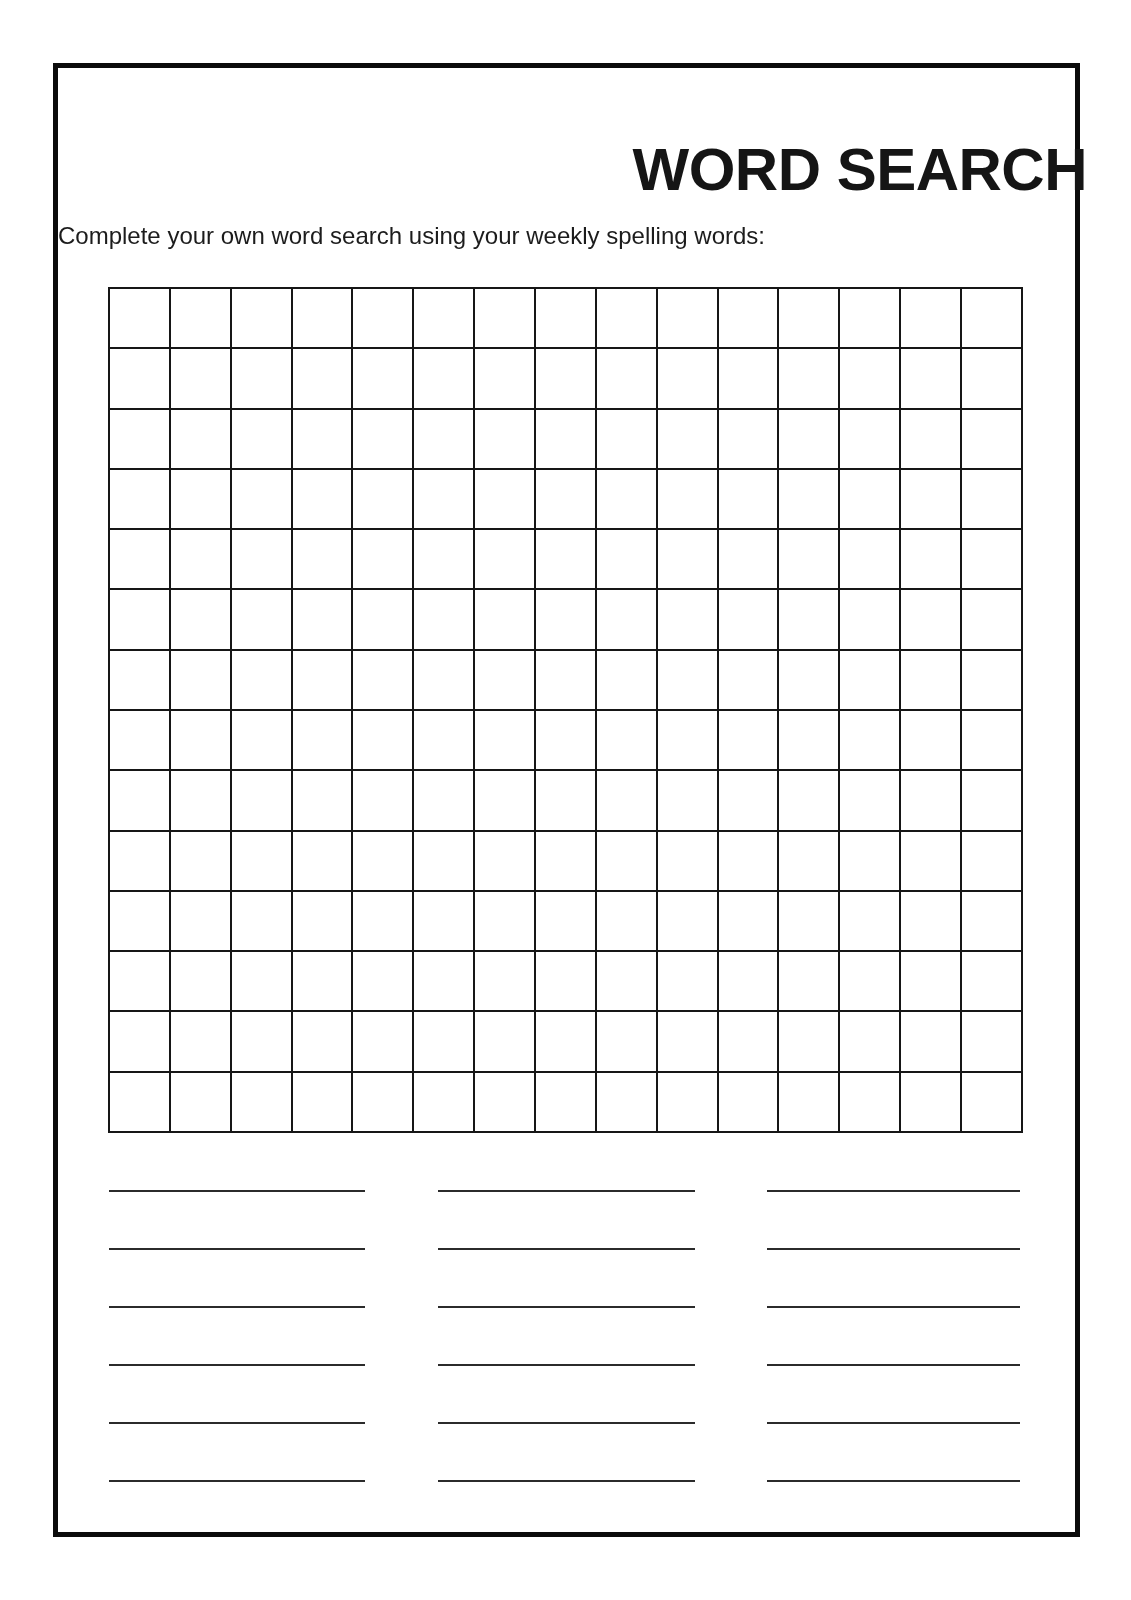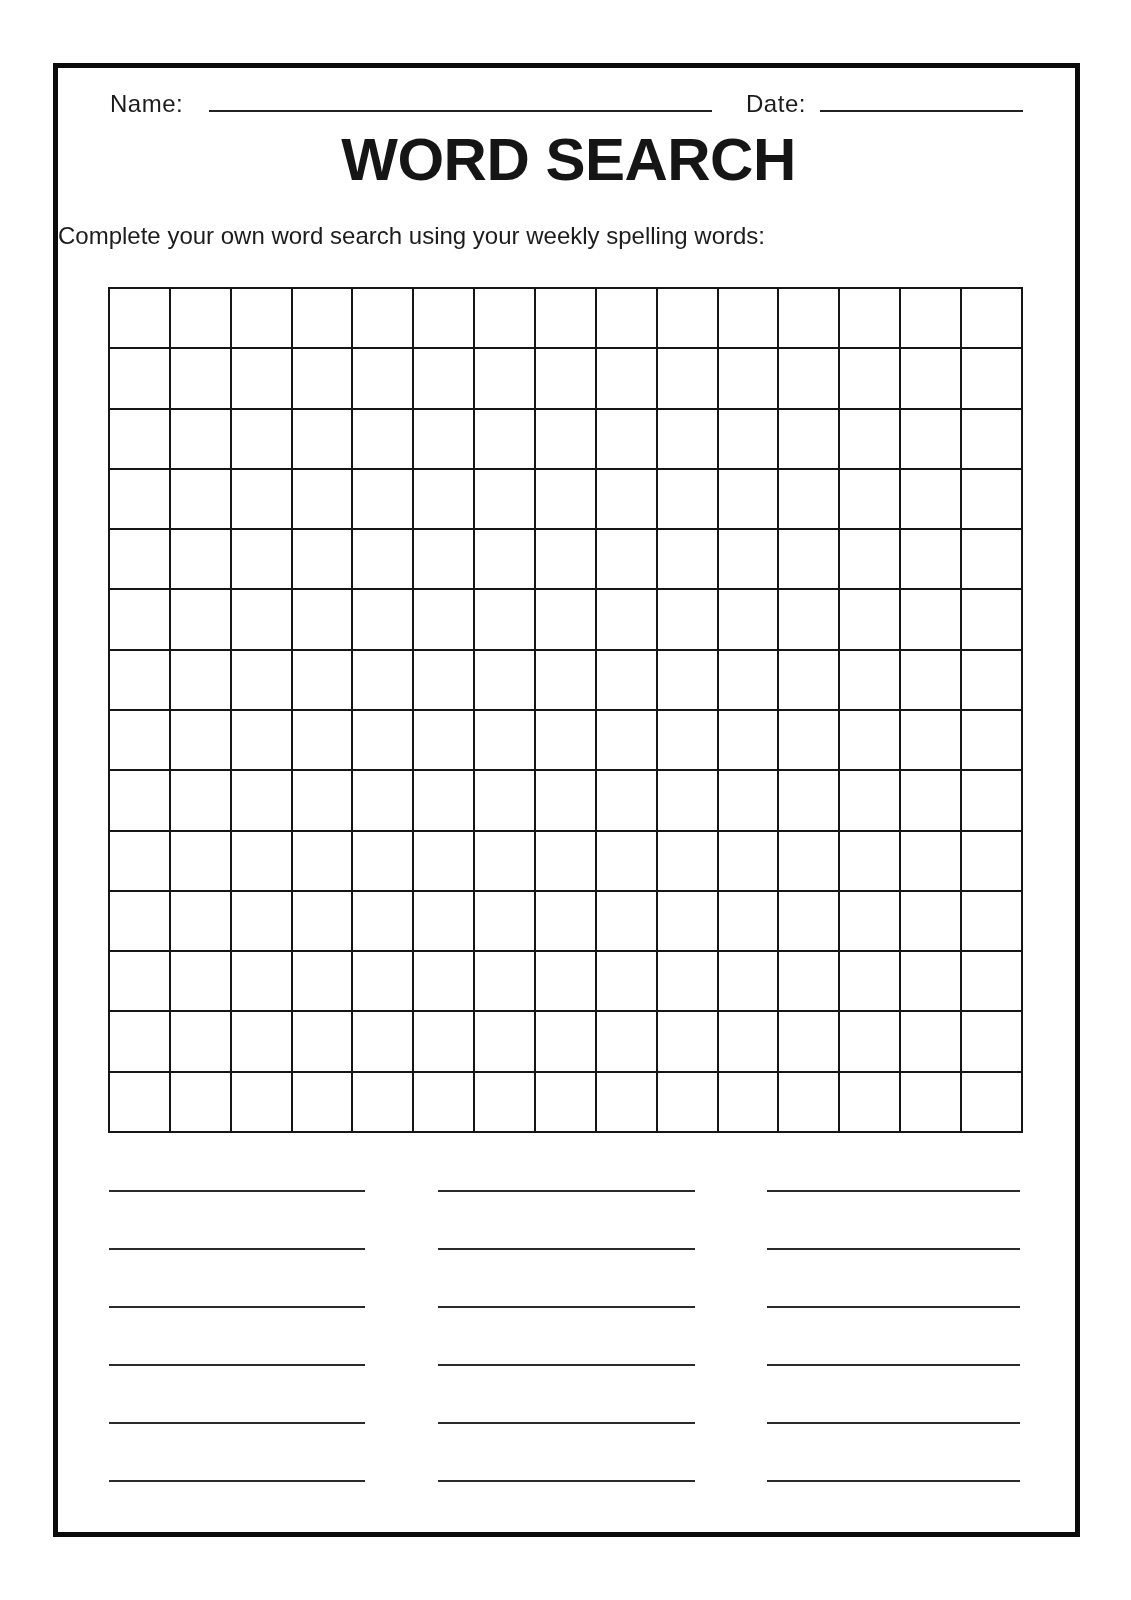--- a/index.html
+++ b/index.html
@@ -48,22 +48,22 @@
   }
   .name-line { width: 515px; margin-left: 26px; }
   .date-label { margin-left: 34px; }
   .date-line { width: 208px; margin-left: 14px; }
   
   .title {
     position: absolute;
     top: 58px;
     left: 0;
     width: 100%;
-    margin: 2px;
-    text-align: center;
+    margin: 12px;
+    text-align: right;
     font-size: 60px;
     line-height: 64px;
     font-weight: 700;
     letter-spacing: -0.5px;
     color: #151515;
   }
   
   .subtitle {
     position: absolute;
     top: 152px;
@@ -106,26 +106,20 @@
     border-bottom: 2px solid #2b2b2b;
     align-self: stretch;
   }
 </style>
 </head>
 <body>
 
 <div class="page">
   <div class="border-frame">
 
-    <div class="header-row">
-      <span>Name:</span>
-      <span class="fill-line name-line"></span>
-      <span class="date-label">Date:</span>
-      <span class="fill-line date-line"></span>
-    </div>
 
     <h1 class="title">WORD SEARCH</h1>
 
     <p class="subtitle">Complete your own word search using your weekly spelling words:</p>
 
     <table class="ws-grid">
       <tbody id="grid-body">
           <tr>
             <td></td>
             <td></td>

